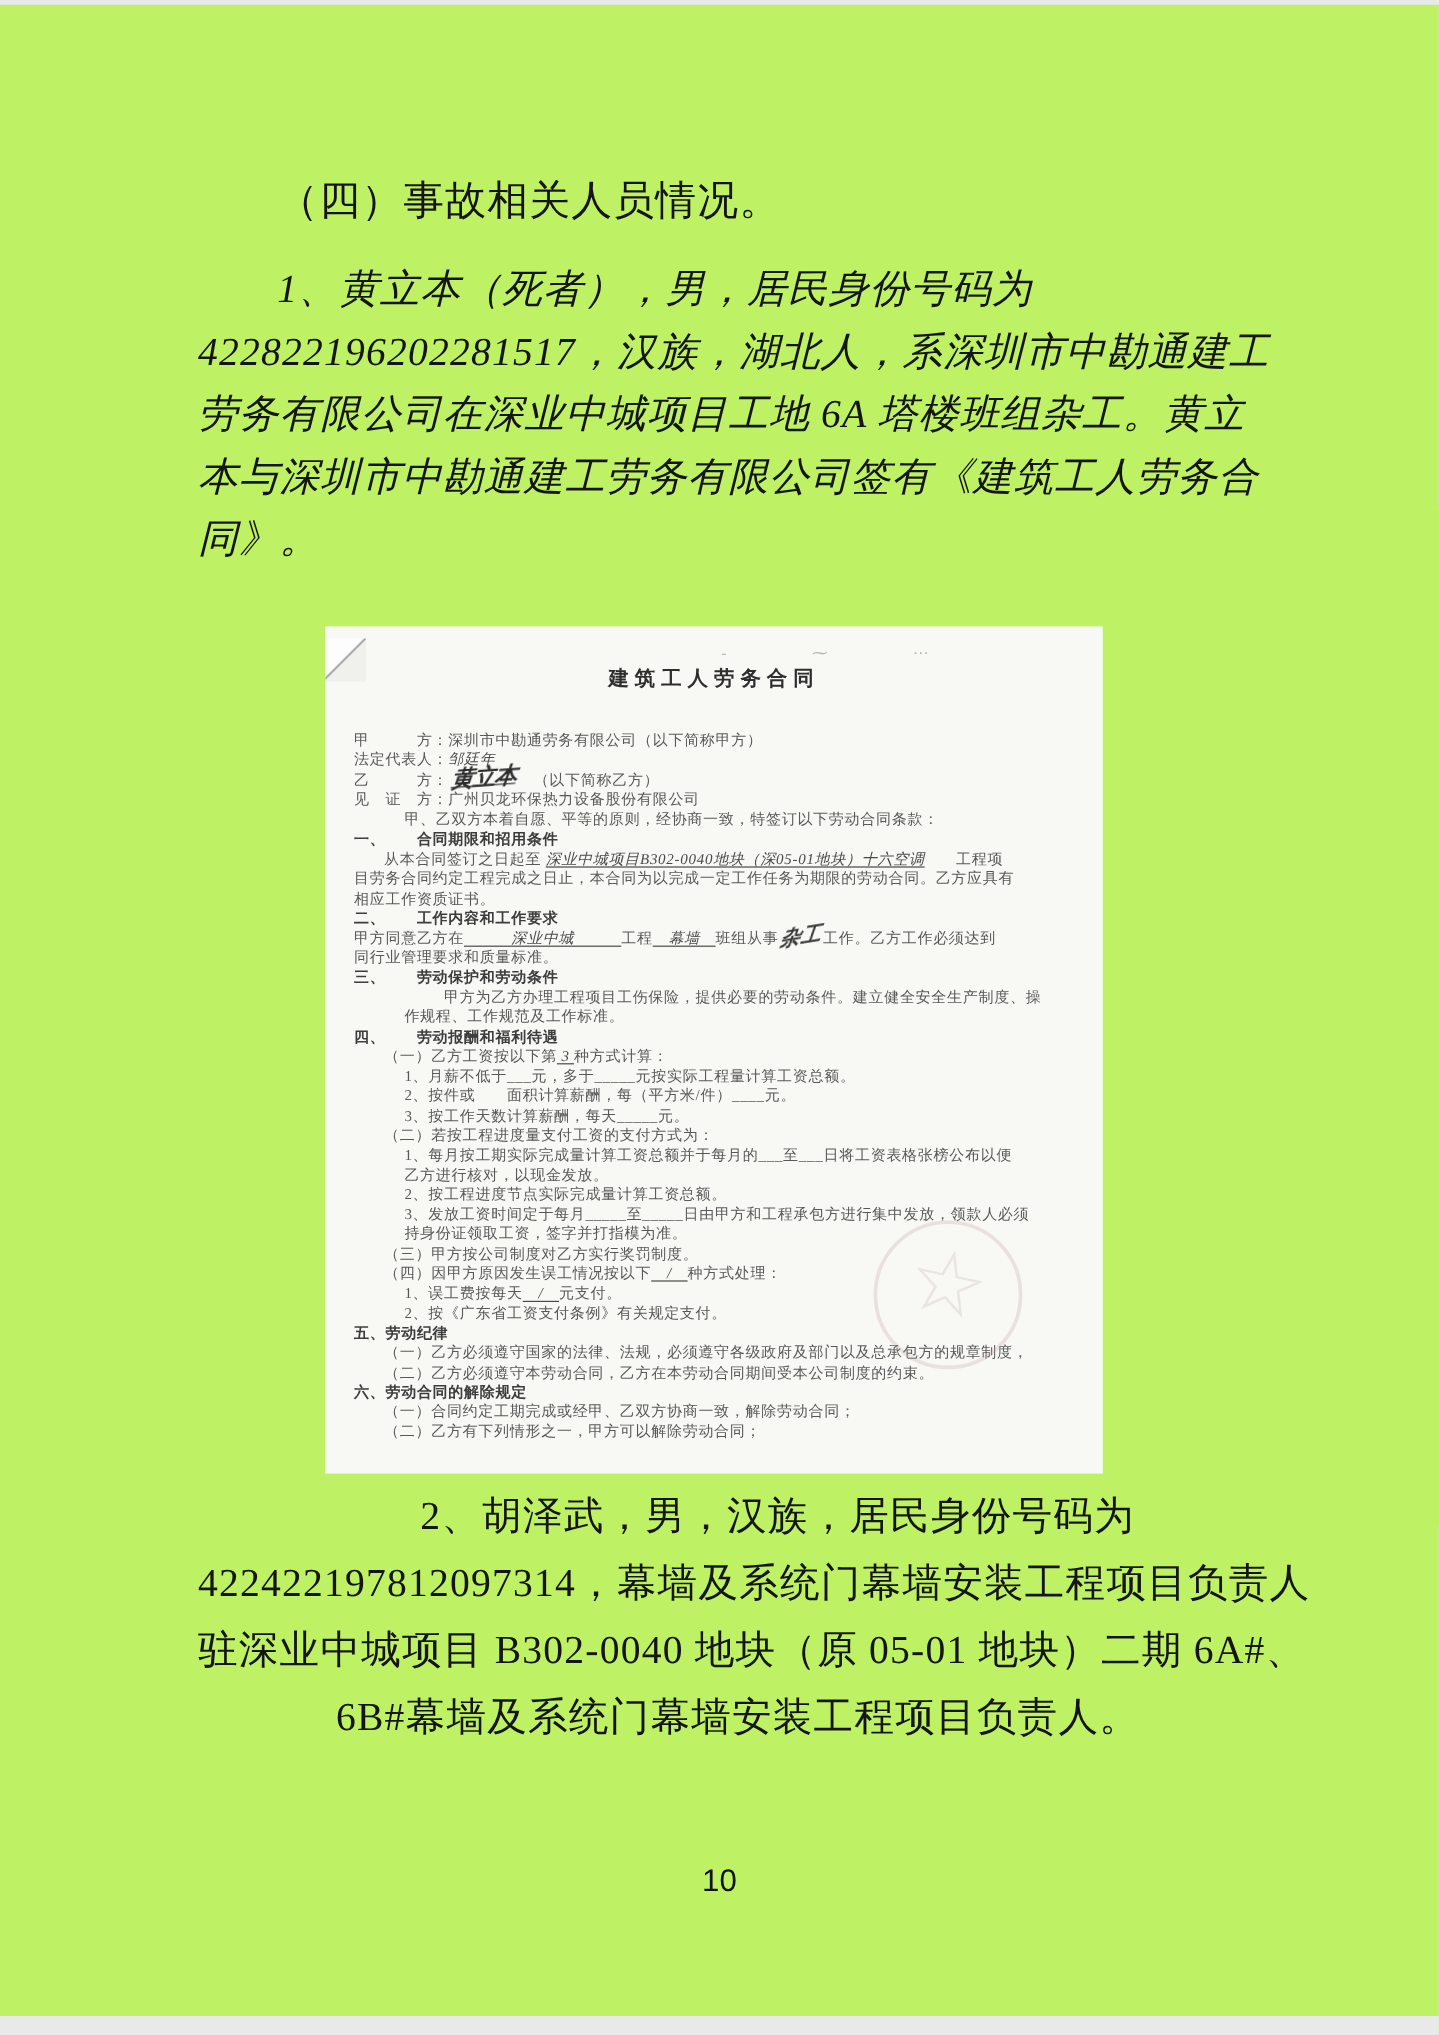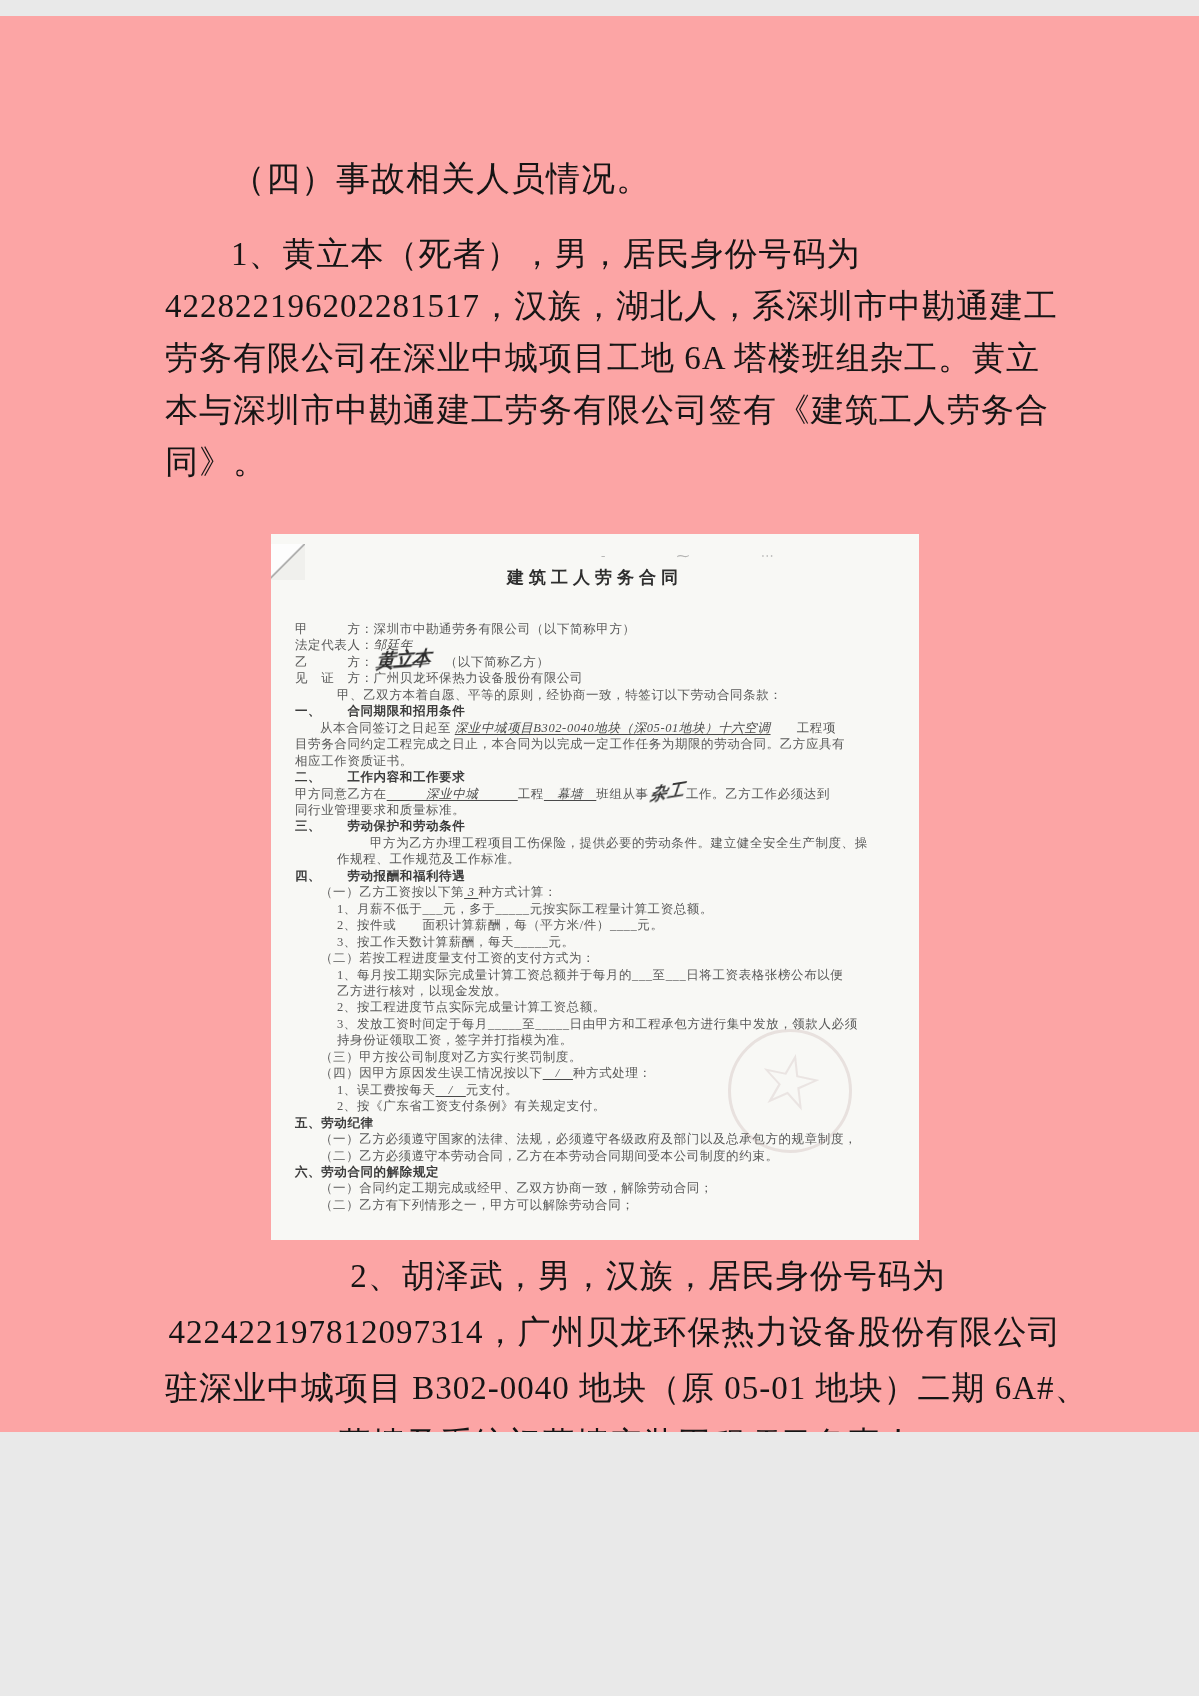--- a/index.html
+++ b/index.html
@@ -1,31 +1,31 @@
 <!DOCTYPE html>
 <html><head>
 <meta charset="utf-8">
 <style>
   html,body{margin:0;padding:0;background:#e9e9e9;}
   .page{
     position:relative;
-    width:1199px;height:1416px;
-    margin:16px auto;
-    background:#fca5a5;
+    width:1199px;height:1676px;
+    margin:4px auto;
+    background:#bef264;
     font-family:"Liberation Serif","DejaVu Serif",serif;
     overflow:hidden;
   }
   
   .heading{
     position:absolute;left:165px;top:140px;
     font-size:34px;color:#151515;letter-spacing:1px;white-space:nowrap;
     padding-left:66px;
   }
   .para{position:absolute;left:165px;width:900px;}
-  .p1{top:212px;}
+  .p1{top:212px;font-style:italic;}
   .p2{top:1232px;text-align:center;}
   .main-line{white-space:nowrap;font-size:33px;color:#151515;letter-spacing:1px;}
   .p1 .main-line{line-height:52px;}
   .p2 .main-line{line-height:56px;}
   .ind{padding-left:66px;}
   
   .scan{
     position:absolute;left:271px;top:518px;width:648px;height:706px;
     background:#f8f8f5;
     overflow:hidden;
@@ -137,20 +137,20 @@
         <div class="cline i1"><span>（一）合同约定工期完成或经甲、乙双方协商一致，解除劳动合同；</span></div>
         <div class="cline i1"><span>（二）乙方有下列情形之一，甲方可以解除劳动合同；</span></div>
       </div>
     <div class="stamp">
       <span class="star">☆</span>
     </div>
   </div>
 
   <div class="para p2">
       <div class="main-line ind">2、胡泽武，男，汉族，居民身份号码为</div>
-      <div class="main-line">422422197812097314，广州贝龙环保热力设备股份有限公司</div>
+      <div class="main-line">422422197812097314，幕墙及系统门幕墙安装工程项目负责人</div>
       <div class="main-line">驻深业中城项目 B302-0040 地块（原 05-01 地块）二期 6A#、</div>
       <div class="main-line">6B#幕墙及系统门幕墙安装工程项目负责人。</div>
     </div>
 
   <div class="page-number">10</div>
 
 </div>
 
 </body></html>

